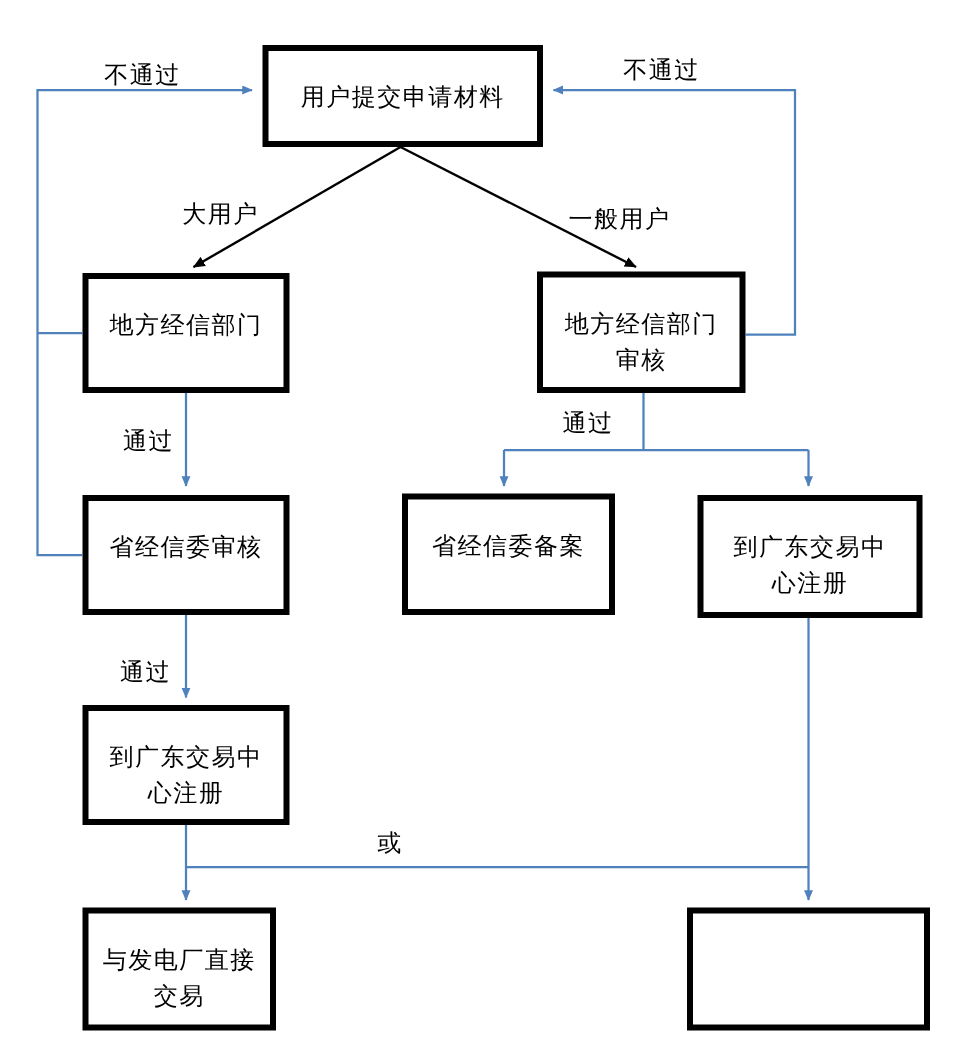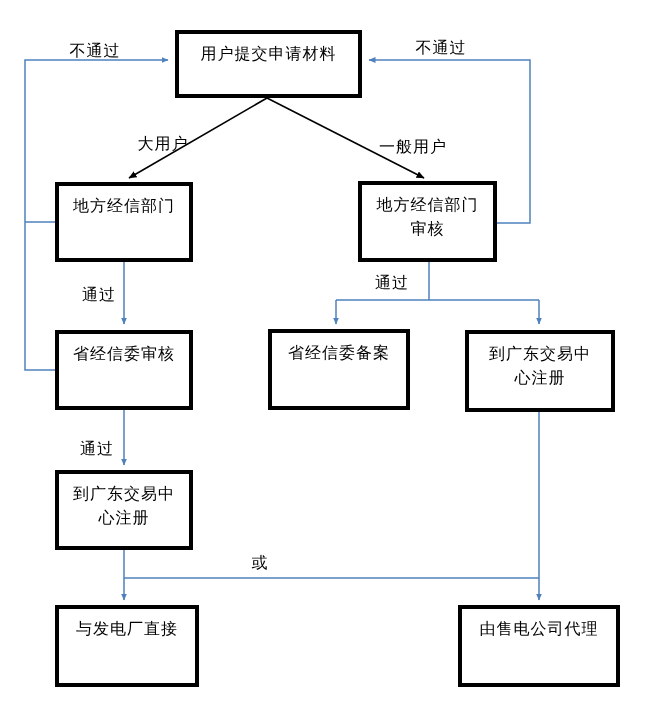--- a/index.html
+++ b/index.html
@@ -39,21 +39,21 @@
   .blue-head { fill: var(--connector); }
   .black-head { fill: var(--text); }
   .node {
     position: absolute;
     background: var(--bg);
     border: 4px solid var(--box-border);
     color: var(--text);
     font-size: 16px;
     line-height: 24px;
     text-align: center;
-    padding-top: 8px;
+    padding-top: 20px;
     z-index: 1;
     letter-spacing: 1px;
   }
   .edge-label {
     position: absolute;
     color: var(--text);
     font-size: 16px;
     line-height: 17px;
     white-space: nowrap;
     transform: translateX(-50%);
@@ -122,30 +122,30 @@
   <div class="node" style="left:465px; top:330px; width:150px; height:82px;">
     <div>到广东交易中</div>
     <div>心注册</div>
   </div>
 
   <div class="node" style="left:55px; top:470px; width:138px; height:80px;">
     <div>到广东交易中</div>
     <div>心注册</div>
   </div>
 
-  <div class="node" style="left:55px; top:605px; width:144px; height:82px;">
+  <div class="node" style="left:55px; top:605px; width:129px; height:82px;">
     <div>与发电厂直接</div>
+    <div>交易</div>
   </div>
 
   <div class="node" style="left:458px; top:605px; width:162px; height:82px;">
-    <div>由售电公司代理</div>
   </div>
 
   <div class="edge-label" style="left:95px; top:42px;">不通过</div>
   <div class="edge-label" style="left:441px; top:39px;">不通过</div>
-  <div class="edge-label" style="left:163px; top:135px;">大用户</div>
+  <div class="edge-label" style="left:147px; top:135px;">大用户</div>
   <div class="edge-label" style="left:392px; top:138px;margin-left:21px;">一般用户</div>
   <div class="edge-label" style="left:99px; top:286px;">通过</div>
   <div class="edge-label" style="left:392px; top:274px;">通过</div>
   <div class="edge-label" style="left:97px; top:440px;">通过</div>
   <div class="edge-label" style="left:260px; top:554px;">或</div>
 
 </div>
 
 </body></html>

